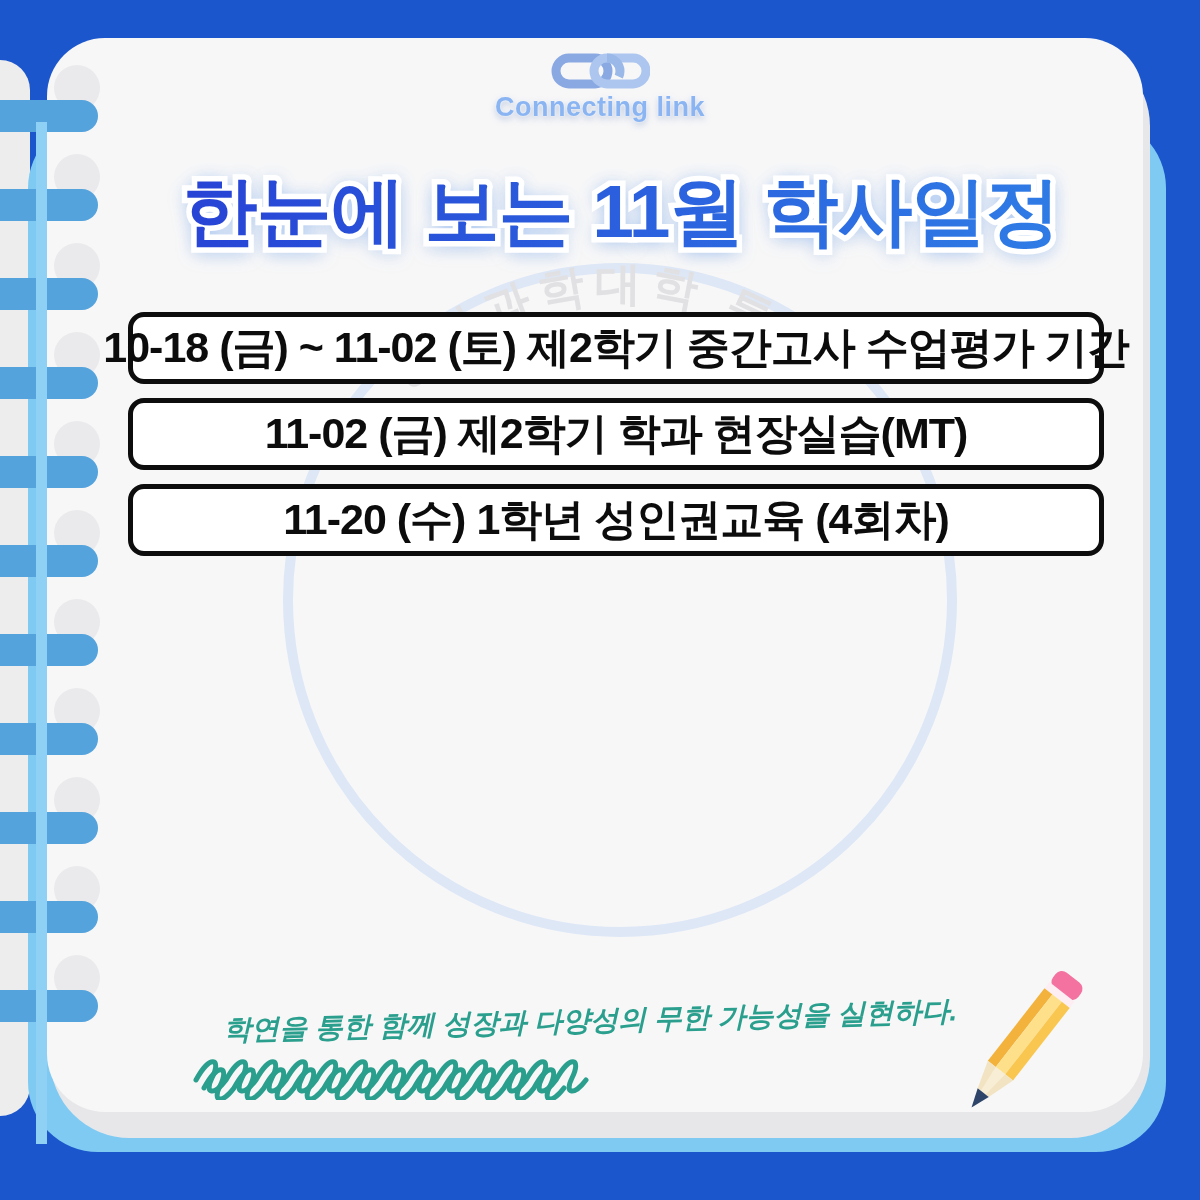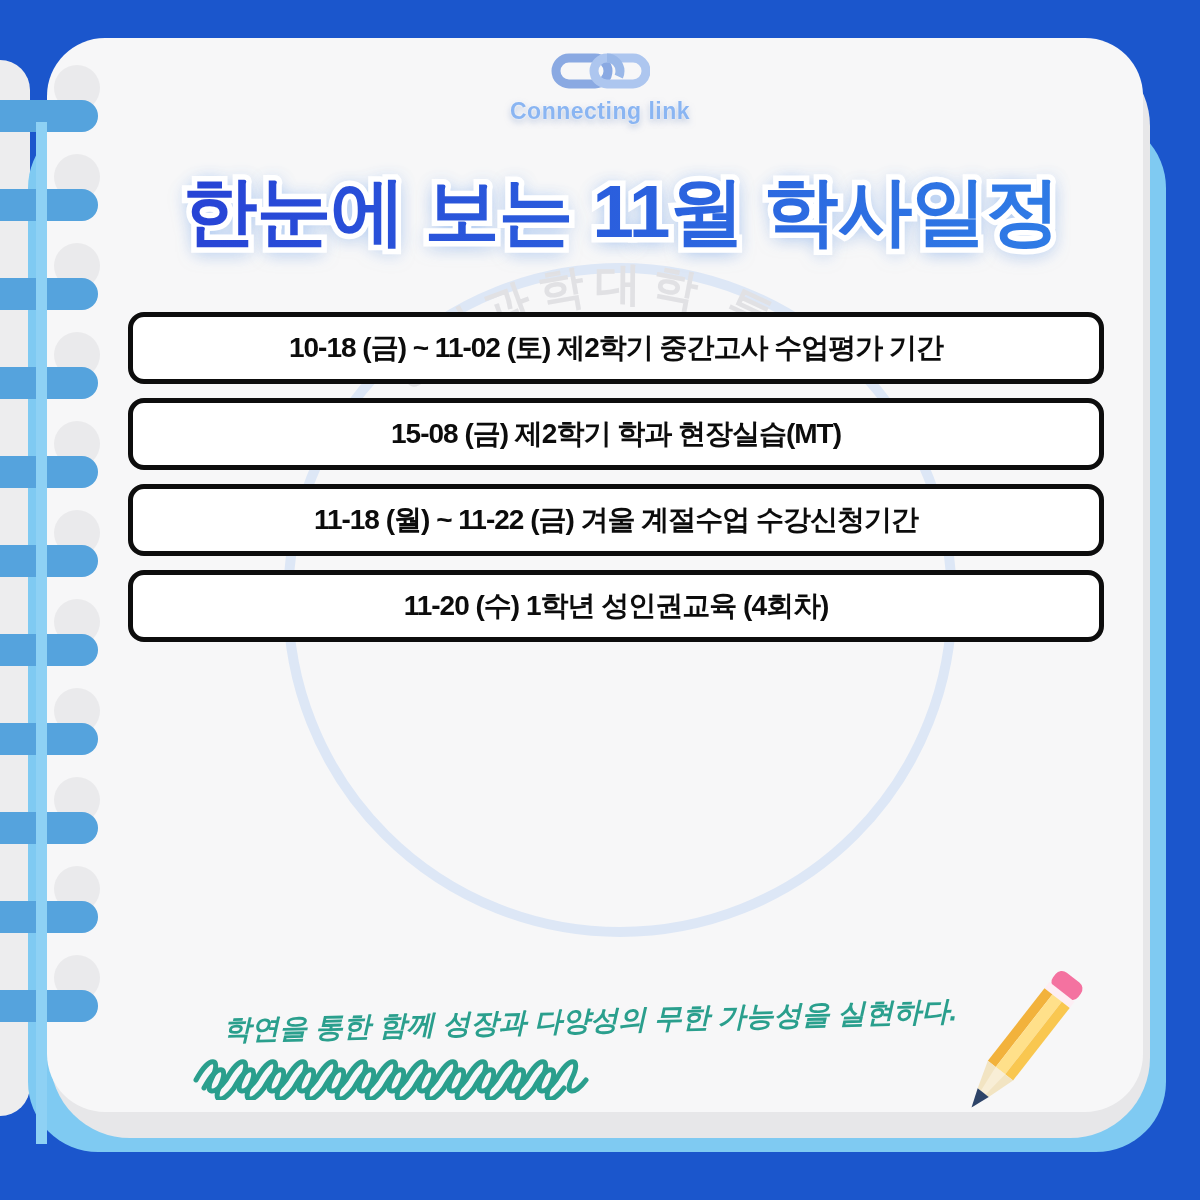--- a/index.html
+++ b/index.html
@@ -27,40 +27,40 @@
   .pill { position:absolute; left:-20px; width:118px; height:32px; border-radius:16px;
     background:#55a3dd; }
   .wire { position:absolute; left:36px; top:122px; width:11px; height:1022px;
     background:#8ed1f4; z-index:7; }
 
   
   .content { position:absolute; inset:0; z-index:8; }
 
   .logo { position:absolute; left:0; top:50px; width:1200px; text-align:center; }
   .logo svg { display:block; margin:0 auto; }
-  .logo-text { display:block; margin-top:8px; font-size:23px; font-weight:800;
+  .logo-text { display:block; margin-top:2px; font-size:27px; font-weight:800;
     letter-spacing:.5px; color:#8ab5f2;
     text-shadow:0 0 2px #ffffff, 0 3px 6px rgba(130,155,200,.55); }
 
   .title-wrap { position:absolute; left:0; top:162px; width:1200px; height:110px; }
   .title-layer { position:absolute; left:0; top:0; width:100%; text-align:center;
     font-size:75px; font-weight:900; letter-spacing:-1px; white-space:nowrap;margin-left:21px; }
   .title-back { color:#ffffff; -webkit-text-stroke:11px #ffffff;
     text-shadow:0 0 18px rgba(150,190,245,.95), 0 5px 18px rgba(120,160,220,.55); }
   .title-front { color:#2a63dd; }
   @supports (-webkit-background-clip: text) {
     .title-front { background:linear-gradient(100deg,#2742d5 12%,#2f7de6 88%);
       -webkit-background-clip:text; background-clip:text; color:transparent; }
   }
 
   .schedule { position:absolute; left:128px; top:312px; width:976px; }
   .box { width:100%; height:72px; margin-bottom:14px; background:#ffffff;
     border:5px solid #0d0d0d; border-radius:16px;
     display:flex; align-items:center; justify-content:center;
-    font-size:28px; font-weight:700; letter-spacing:-1px; color:#0c0c0c;
+    font-size:43px; font-weight:700; letter-spacing:-1px; color:#0c0c0c;
     white-space:nowrap; }
 
   .slogan { position:absolute; left:140px; top:1002px; width:900px; text-align:center;
     font-size:28px; font-weight:700; font-style:italic; color:#2a9f8d;
     transform:rotate(-1.5deg); white-space:nowrap; }
   .scribble { position:absolute; left:190px; top:1052px; }
   .pencil { position:absolute; left:992px; top:958px; width:60px; height:170px;
     transform:rotate(38deg); }
 </style>
 </head>
@@ -118,22 +118,21 @@
       <span class="logo-text">Connecting link</span>
     </div>
 
     <div class="title-wrap">
       <div class="title-layer title-back">한눈에 보는 11월 학사일정</div>
       <div class="title-layer title-front">한눈에 보는 11월 학사일정</div>
     </div>
 
     <div class="schedule">
       <div class="box">10-18 (금) ~ 11-02 (토) 제2학기 중간고사 수업평가 기간</div>
-      <div class="box">15-08 (금) 제2학기 학과 현장실습(MT)</div>
-      <div class="box">11-18 (월) ~ 11-22 (금) 겨울 계절수업 수강신청기간</div>
+      <div class="box">11-02 (금) 제2학기 학과 현장실습(MT)</div>
       <div class="box">11-20 (수) 1학년 성인권교육 (4회차)</div>
     </div>
 
     <div class="slogan">학연을 통한 함께 성장과 다양성의 무한 가능성을 실현하다.</div>
 
     <svg class="scribble" width="810" height="48" viewBox="0 0 810 48">
       <g fill="none" stroke="#2a9f8d" stroke-width="5" stroke-linecap="round">
         <path d="M6,28 c14,-26 26,-22 16,-2 c-8,16 2,18 14,2 c14,-26 26,-22 16,-2 c-8,16 2,18 14,2 c14,-26 26,-22 16,-2 c-8,16 2,18 14,2 c14,-26 26,-22 16,-2 c-8,16 2,18 14,2 c14,-26 26,-22 16,-2 c-8,16 2,18 14,2 c14,-26 26,-22 16,-2 c-8,16 2,18 14,2 c14,-26 26,-22 16,-2 c-8,16 2,18 14,2 c14,-26 26,-22 16,-2 c-8,16 2,18 14,2 c14,-26 26,-22 16,-2 c-8,16 2,18 14,2 c14,-26 26,-22 16,-2 c-8,16 2,18 14,2 c14,-26 26,-22 16,-2 c-8,16 2,18 14,2 c14,-26 26,-22 16,-2 c-8,16 2,18 14,2 c14,-26 26,-22 16,-2 c-8,16 2,18 14,2"></path>
         <path d="M14,36 c14,-26 26,-22 16,-2 c-8,16 2,18 14,2 c14,-26 26,-22 16,-2 c-8,16 2,18 14,2 c14,-26 26,-22 16,-2 c-8,16 2,18 14,2 c14,-26 26,-22 16,-2 c-8,16 2,18 14,2 c14,-26 26,-22 16,-2 c-8,16 2,18 14,2 c14,-26 26,-22 16,-2 c-8,16 2,18 14,2 c14,-26 26,-22 16,-2 c-8,16 2,18 14,2 c14,-26 26,-22 16,-2 c-8,16 2,18 14,2 c14,-26 26,-22 16,-2 c-8,16 2,18 14,2 c14,-26 26,-22 16,-2 c-8,16 2,18 14,2 c14,-26 26,-22 16,-2 c-8,16 2,18 14,2 c14,-26 26,-22 16,-2 c-8,16 2,18 14,2"></path>
       </g>

